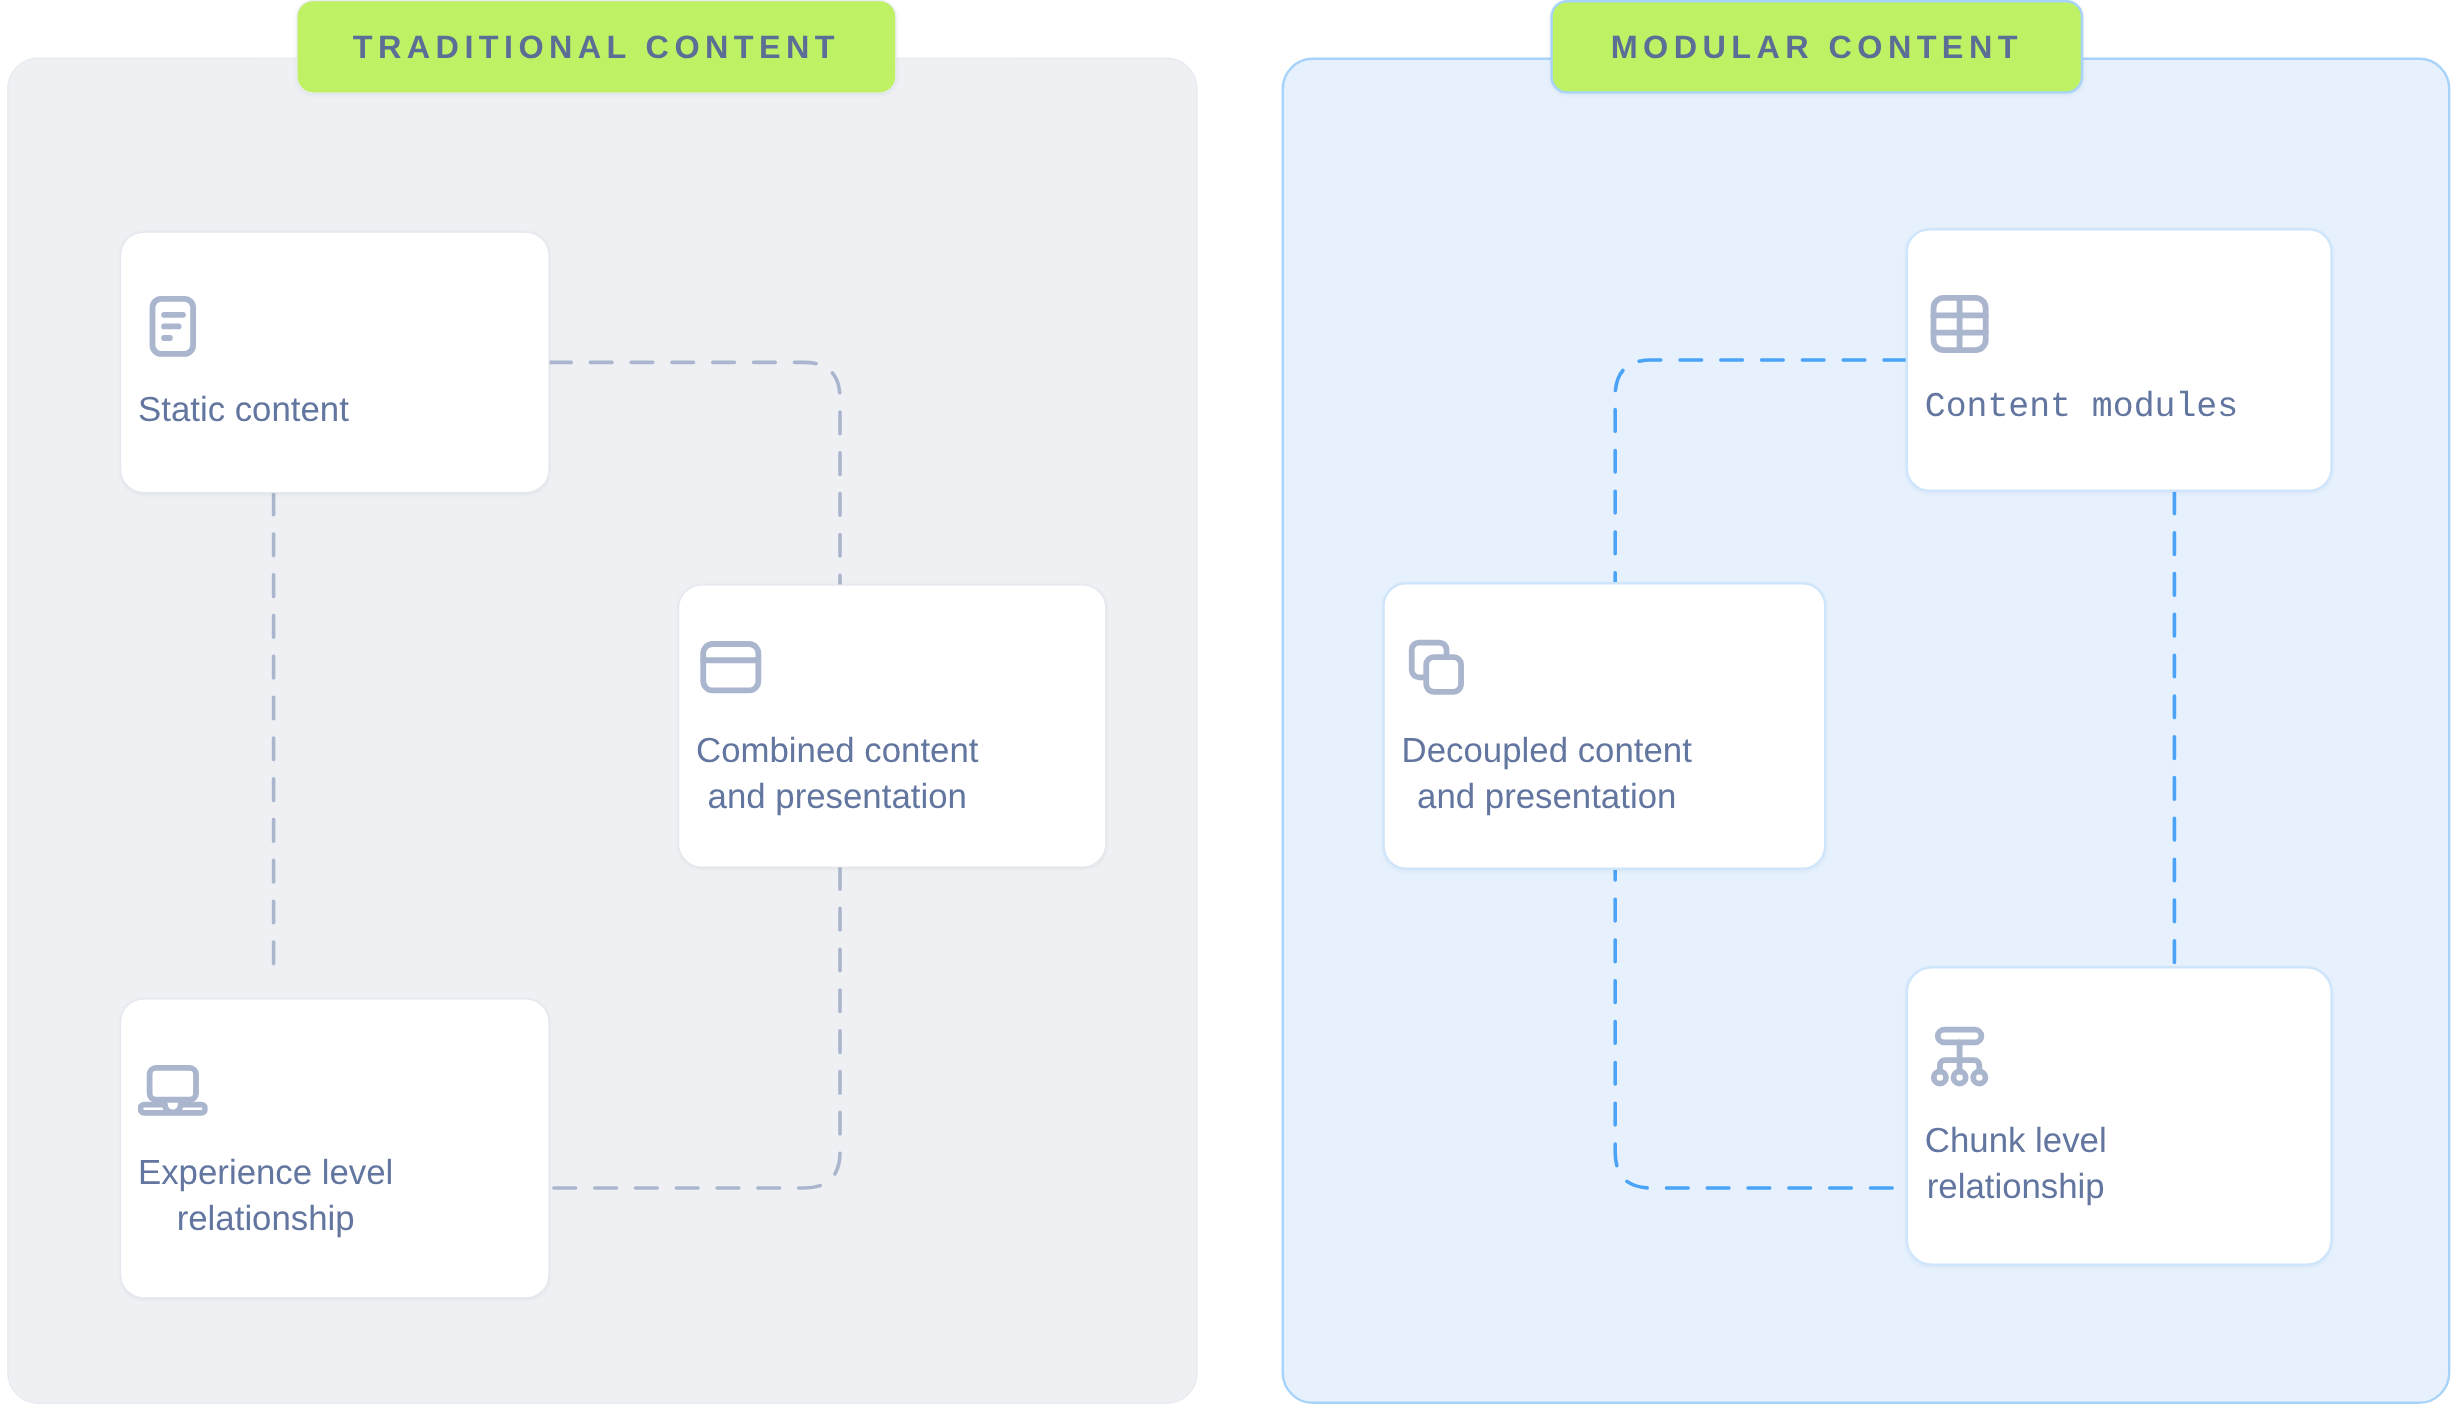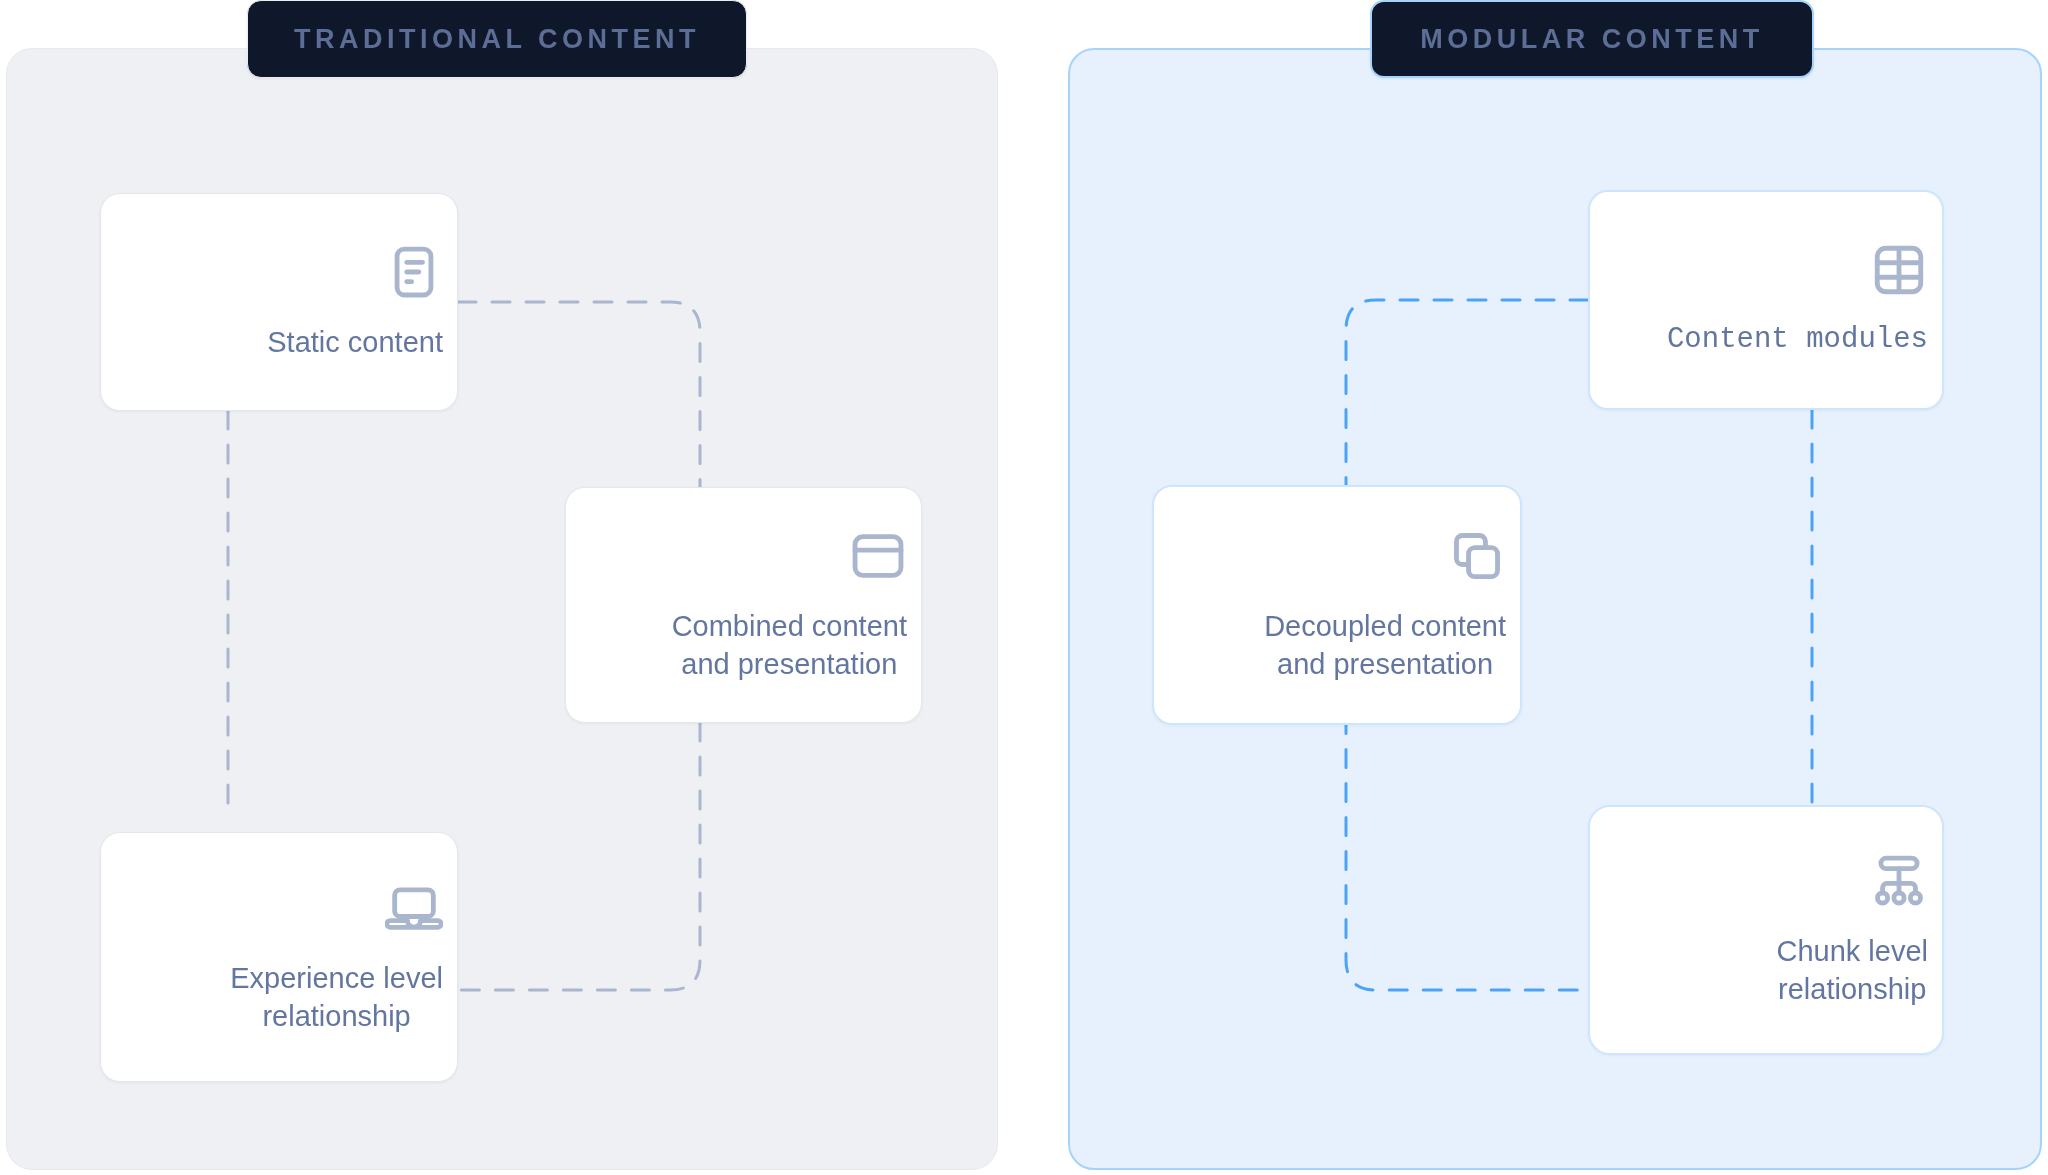--- a/index.html
+++ b/index.html
@@ -41,55 +41,55 @@
     width: 974px;
     height: 1122px;
     background: #e6f1fd;
     border: 2px solid #a7d3fb;
   }
 
   
   .panel-title {
     position: absolute;
     top: 0;
-    background: #0f172a;
+    background: #bef264;
     border-radius: 14px;
     height: 78px;
     display: flex;
     align-items: center;
     justify-content: center;
     font-size: 27px;
     font-weight: 700;
     letter-spacing: 4.5px;
     color: #5c6e96;
     box-shadow: 0 1px 3px rgba(30,50,90,0.07);
     z-index: 6;
   }
 
   .panel-title.traditional-title {
     left: 247px;
     width: 500px;
     border: 1px solid #e9ecf1;
   }
 
   .panel-title.modular-title {
-    left: 1370px;
+    left: 1292px;
     width: 444px;
     border: 2px solid #a7d3fb;
     text-align: center;
   }
 
   
   .card {
     position: absolute;
     background: #ffffff;
     border-radius: 20px;
     display: flex;
     flex-direction: column;
-    align-items: flex-end;
+    align-items: flex-start;
     justify-content: center;
     z-index: 5;
     padding: 18px 14px;
   }
 
   .card.gray {
     border: 1px solid #e4e8ee;
     box-shadow: 0 1px 3px rgba(30,50,90,0.06);
   }
 

